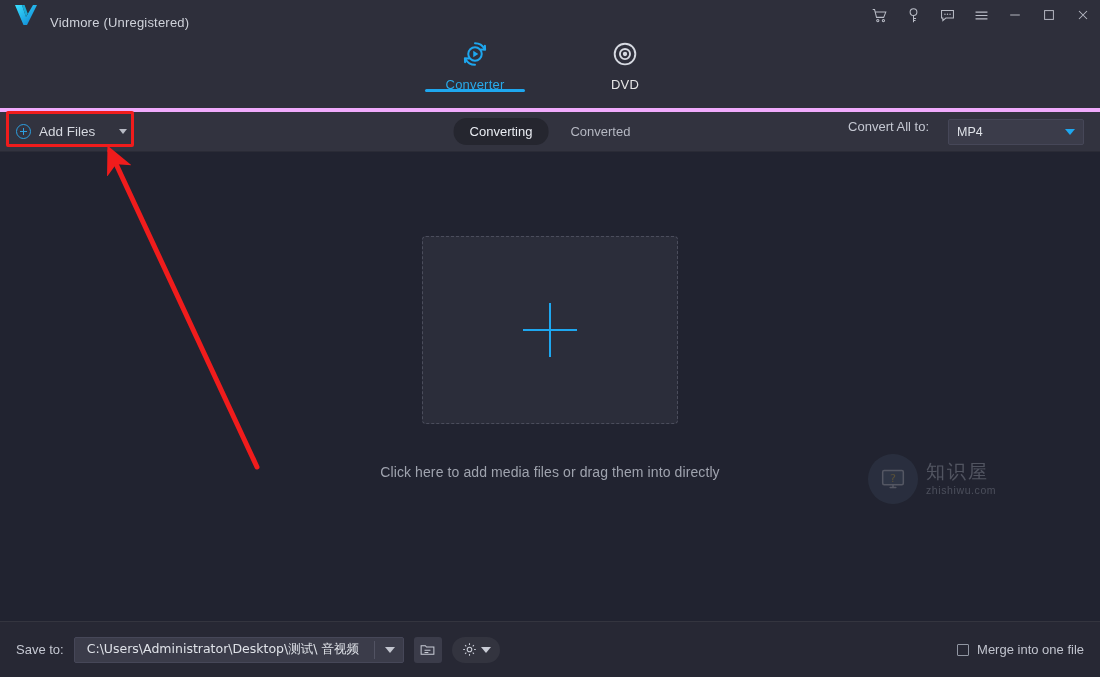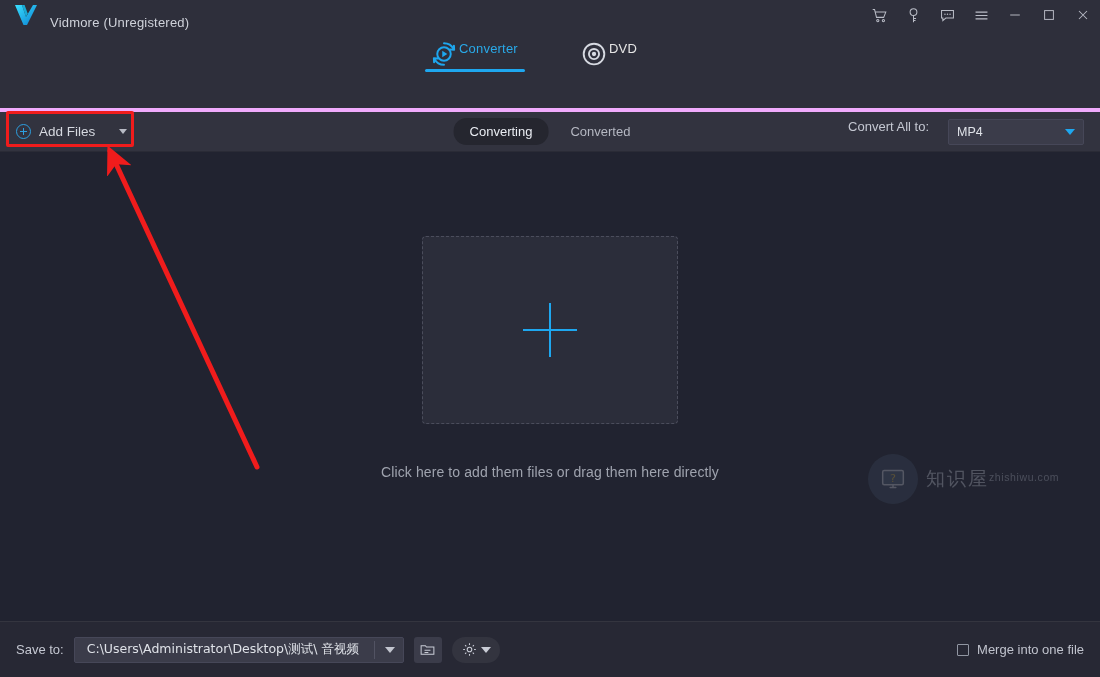--- a/index.html
+++ b/index.html
@@ -46,21 +46,21 @@
   
   .navbar {
     position: relative;
     height: 78px; flex: 0 0 78px;
     background: #2e2f3b;
     display: flex; align-items: flex-start; justify-content: center;
     gap: 58px;
   }
   .nav-tab {
     width: 92px; padding-top: 6px;
-    display: flex; flex-direction: row; align-items: flex-start;
+    display: flex; flex-direction: column; align-items: center;
     cursor: pointer; position: relative;
   }
   .nav-ico { height: 36px; display: flex; align-items: center; justify-content: center; }
   .nav-label {
     font-size: 13px; color: #e5e5e5; margin-top: 5px; letter-spacing: .2px;
   }
   .nav-tab.active .nav-label { color: #29a9e8; }
   .nav-underline {
     position: absolute; bottom: 0; left: 50%; transform: translateX(-50%);
     width: 100px; height: 3px; background: #1ea7ef; border-radius: 2px;
@@ -153,21 +153,21 @@
   
   .watermark {
     position: absolute; left: 868px; top: 302px;
     display: flex; align-items: center; gap: 8px;
     opacity: .30; pointer-events: none;
   }
   .wm-badge {
     width: 50px; height: 50px; border-radius: 50%;
     background: #3c4a5e; display: flex; align-items: center; justify-content: center;
   }
-  .wm-text { display: flex; flex-direction: row; line-height: 1.05; justify-content: space-between; }
+  .wm-text { display: flex; flex-direction: column; line-height: 1.05; justify-content: space-between; }
   .wm-cn { font-size: 19px; color: #bfc4cf; letter-spacing: 2px; font-family: "DejaVu Sans", sans-serif; }
   .wm-en { font-size: 10.5px; color: #aab0bc; letter-spacing: .6px; margin-top: 3px; }
 
   
   .bottombar {
     height: 56px; flex: 0 0 56px;
     background: #272834;
     border-top: 1px solid #34353f;
     display: flex; align-items: center; padding: 0 16px;
   }
@@ -340,21 +340,21 @@
       </div>
     </div>
   </div>
 
   <div class="canvas">
 
     <div class="dropzone-wrap">
       <div class="dropzone">
         <div class="big-plus"></div>
       </div>
-      <div class="drop-hint">Click here to add them files or drag them here directly</div>
+      <div class="drop-hint">Click here to add media files or drag them into directly</div>
     </div>
 
     <div class="watermark">
       <div class="wm-badge">
         <svg width="30" height="30" viewBox="0 0 32 32" fill="none">
           <rect x="5" y="7" width="22" height="15" rx="1.6" fill="#4e5f75" stroke="#c9ced8" stroke-width="1.6"></rect>
           <path d="M13 25h6M16 22v3" stroke="#c9ced8" stroke-width="1.6" stroke-linecap="round"></path>
           <text x="16" y="19" text-anchor="middle" font-size="12" fill="#d8b84a" font-family="DejaVu Sans, sans-serif">?</text>
         </svg>
       </div>

